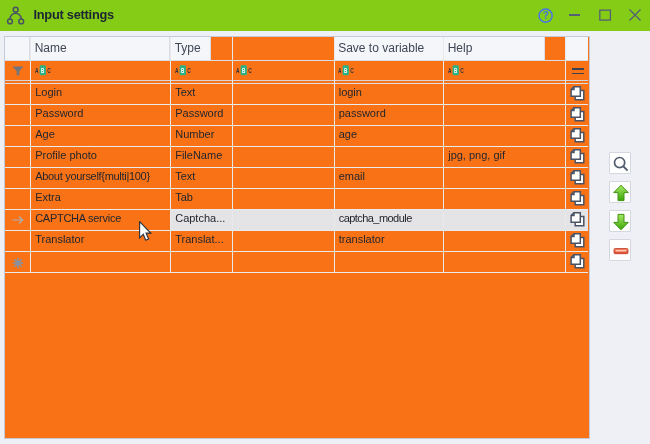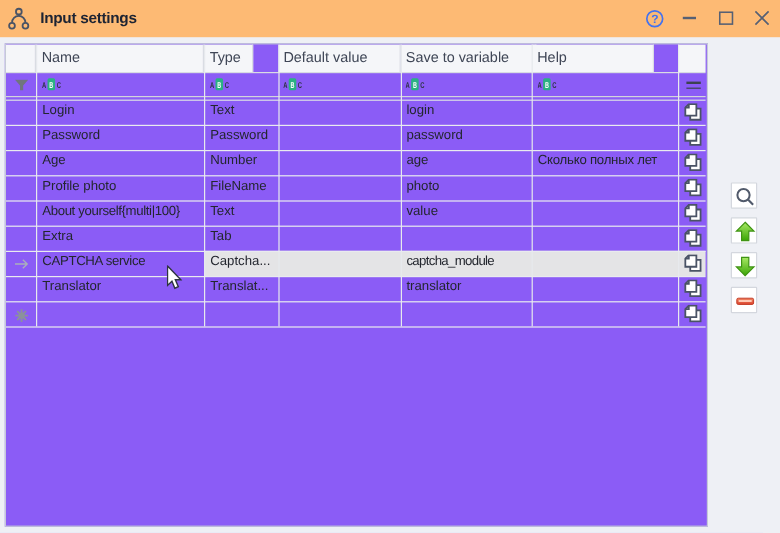--- a/index.html
+++ b/index.html
@@ -1,20 +1,20 @@
 <!DOCTYPE html>
 <html><head><meta charset="utf-8">
 <style>
 *{margin:0;padding:0;box-sizing:border-box}
 html,body{width:650px;height:444px;font-family:"Liberation Sans",sans-serif;background:#eef0f5;overflow:hidden}
 #win{position:relative;width:650px;height:444px}
-#title{position:absolute;left:0;top:0;width:650px;height:31px;background:#fdba74}
+#title{position:absolute;left:0;top:0;width:650px;height:31px;background:#84cc16}
 #title .txt{position:absolute;left:33.5px;top:7px;font-size:12.8px;letter-spacing:-0.25px;font-weight:bold;color:#1d2433}
 .abs{position:absolute}
-#grid{position:absolute;left:4px;top:36px;width:586px;height:403px;background:#8b5cf6;border:1px solid #c5cad7;overflow:hidden}
+#grid{position:absolute;left:4px;top:36px;width:586px;height:403px;background:#f97316;border:1px solid #c5cad7;overflow:hidden}
 .hdr{position:absolute;top:0;height:22.5px;background:#f5f6f9;border-right:1px solid #d9dce3;font-size:12px;color:#3f4656;line-height:23px;padding-left:4.7px}
 .hline{position:absolute;height:1px;background:#e9ebef}
 .vline{position:absolute;width:1px;background:#e7e9ed}
 .cell{position:absolute;height:21px;font-size:11px;color:#23262e;line-height:19px;padding-left:5.2px;white-space:nowrap;overflow:hidden}
 .btn{position:absolute;left:609px;width:22px;height:22px;background:#fff;border:1px solid #d4d7de;border-radius:1px}
 .btn svg{position:absolute;left:2px;top:2px}
 </style></head>
 <body>
 <div id="win">
   <div id="title">
@@ -38,21 +38,20 @@
     </svg>
     <svg class="abs" style="left:628px;top:8px" width="14" height="14" viewBox="0 0 14 14">
       <path d="M1.5 1.5 L12.5 12.5 M12.5 1.5 L1.5 12.5" stroke="#566074" stroke-width="1.4" fill="none"></path>
     </svg>
   </div>
 
   <div id="grid">
     <div class="hdr" style="left:0px;width:25px"></div>
     <div class="hdr" style="left:25px;width:140px">Name</div>
     <div class="hdr" style="left:165px;width:41px">Type</div>
-    <div class="hdr" style="left:226.5px;width:102px">Default value</div>
     <div class="hdr" style="left:328.5px;width:113px">Save to variable</div>
     <div class="hdr" style="left:438px;width:102px">Help</div>
     <div class="hdr" style="left:560px;width:23px;border-right:none"></div>
     <div class="abs" style="left:0;top:22.5px;width:583px;height:1px;background:#d9dce3"></div>
 
     <div class="abs" style="left:0;top:43px;width:583px;height:1px;background:#d2d5dc"></div>
     <div class="abs" style="left:0;top:46px;width:583px;height:1px;background:#dcdfe5"></div>
 
     <div class="abs" style="left:165px;top:171.5px;width:418px;height:21.5px;background:#e4e4e6"></div>
 
@@ -134,41 +133,40 @@
     <svg class="abs" style="left:565px;top:70.2px" width="15" height="15" viewBox="0 0 15 15">
         <g stroke="#4a5365" stroke-width="1.5" fill="#fff">
           <path d="M5.2 4.6 H13.8 V13.8 H5.2 Z"></path>
           <path d="M1.1 3.6 L4.0 0.7 H10.3 V10.3 H1.1 Z"></path>
           <path d="M1.1 3.6 H4.0 V0.7" fill="none"></path>
         </g>
       </svg>
     <div class="cell" style="left:25px;top:88.0px;width:140px">Age</div>
     <div class="cell" style="left:165px;top:88.0px;width:61.5px">Number</div>
     <div class="cell" style="left:328.5px;top:88.0px;width:109.5px">age</div>
-    <div class="cell" style="left:438px;top:88.0px;width:122px"><span style="letter-spacing:-0.2px">Сколько полных лет</span></div>
     <svg class="abs" style="left:565px;top:91.2px" width="15" height="15" viewBox="0 0 15 15">
         <g stroke="#4a5365" stroke-width="1.5" fill="#fff">
           <path d="M5.2 4.6 H13.8 V13.8 H5.2 Z"></path>
           <path d="M1.1 3.6 L4.0 0.7 H10.3 V10.3 H1.1 Z"></path>
           <path d="M1.1 3.6 H4.0 V0.7" fill="none"></path>
         </g>
       </svg>
     <div class="cell" style="left:25px;top:109.0px;width:140px">Profile photo</div>
     <div class="cell" style="left:165px;top:109.0px;width:61.5px">FileName</div>
-    <div class="cell" style="left:328.5px;top:109.0px;width:109.5px">photo</div>
+    <div class="cell" style="left:438px;top:109.0px;width:122px">jpg, png, gif</div>
     <svg class="abs" style="left:565px;top:112.2px" width="15" height="15" viewBox="0 0 15 15">
         <g stroke="#4a5365" stroke-width="1.5" fill="#fff">
           <path d="M5.2 4.6 H13.8 V13.8 H5.2 Z"></path>
           <path d="M1.1 3.6 L4.0 0.7 H10.3 V10.3 H1.1 Z"></path>
           <path d="M1.1 3.6 H4.0 V0.7" fill="none"></path>
         </g>
       </svg>
     <div class="cell" style="left:25px;top:130.0px;width:140px"><span style="letter-spacing:-0.3px">About yourself{multi|100}</span></div>
     <div class="cell" style="left:165px;top:130.0px;width:61.5px">Text</div>
-    <div class="cell" style="left:328.5px;top:130.0px;width:109.5px">value</div>
+    <div class="cell" style="left:328.5px;top:130.0px;width:109.5px">email</div>
     <svg class="abs" style="left:565px;top:133.2px" width="15" height="15" viewBox="0 0 15 15">
         <g stroke="#4a5365" stroke-width="1.5" fill="#fff">
           <path d="M5.2 4.6 H13.8 V13.8 H5.2 Z"></path>
           <path d="M1.1 3.6 L4.0 0.7 H10.3 V10.3 H1.1 Z"></path>
           <path d="M1.1 3.6 H4.0 V0.7" fill="none"></path>
         </g>
       </svg>
     <div class="cell" style="left:165px;top:151.0px;width:61.5px">Tab</div>
     <div class="cell" style="left:25px;top:151.0px;width:140px">Extra</div>
     <svg class="abs" style="left:565px;top:154.2px" width="15" height="15" viewBox="0 0 15 15">

